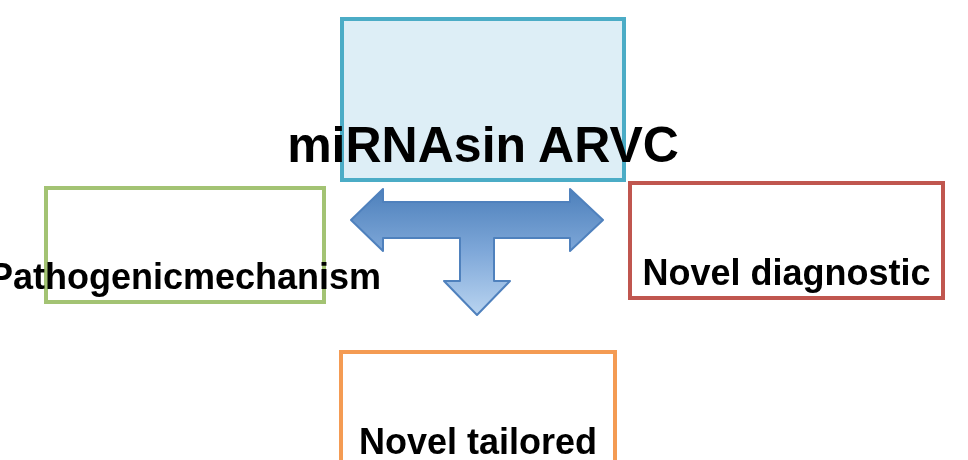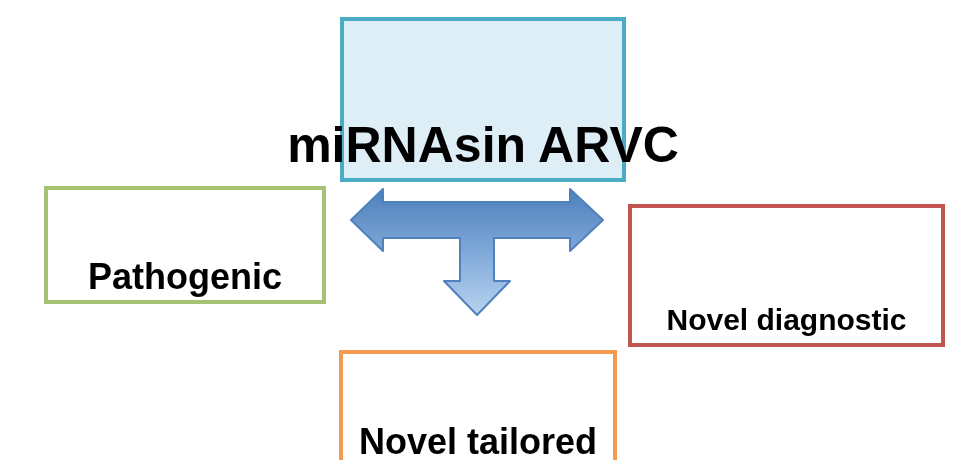--- a/index.html
+++ b/index.html
@@ -56,25 +56,25 @@
     top: 186px;
     width: 282px;
     height: 118px;
     border: 4px solid var(--left_border, #a3c373);
     font-size: 36px;
     line-height: 47px;
     margin-left: 16px;
   }
   .box-right {
     left: 628px;
-    top: 204px;
+    top: 181px;
     width: 317px;
-    height: 143px;
+    height: 119px;
     border: 4px solid var(--right_border, #c0564f);
-    font-size: 30px;
+    font-size: 36px;
     line-height: 47px;
   }
   .box-bottom {
     left: 339px;
     top: 350px;
     width: 278px;
     height: 119px;
     border: 4px solid var(--bottom_border, #f49b53);
     font-size: 36px;
     line-height: 47px;
@@ -104,20 +104,21 @@
               383,238 383,251"></polygon>
   </svg>
 
   <div class="box box-center">
     <span class="line">miRNAs</span>
     <span class="line">in ARVC</span>
   </div>
 
   <div class="box box-left">
     <span class="line">Pathogenic</span>
+    <span class="line">mechanism</span>
   </div>
 
   <div class="box box-right">
     <span class="line">Novel diagnostic</span>
   </div>
 
   <div class="box box-bottom">
     <span class="line">Novel tailored</span>
   </div>
 

